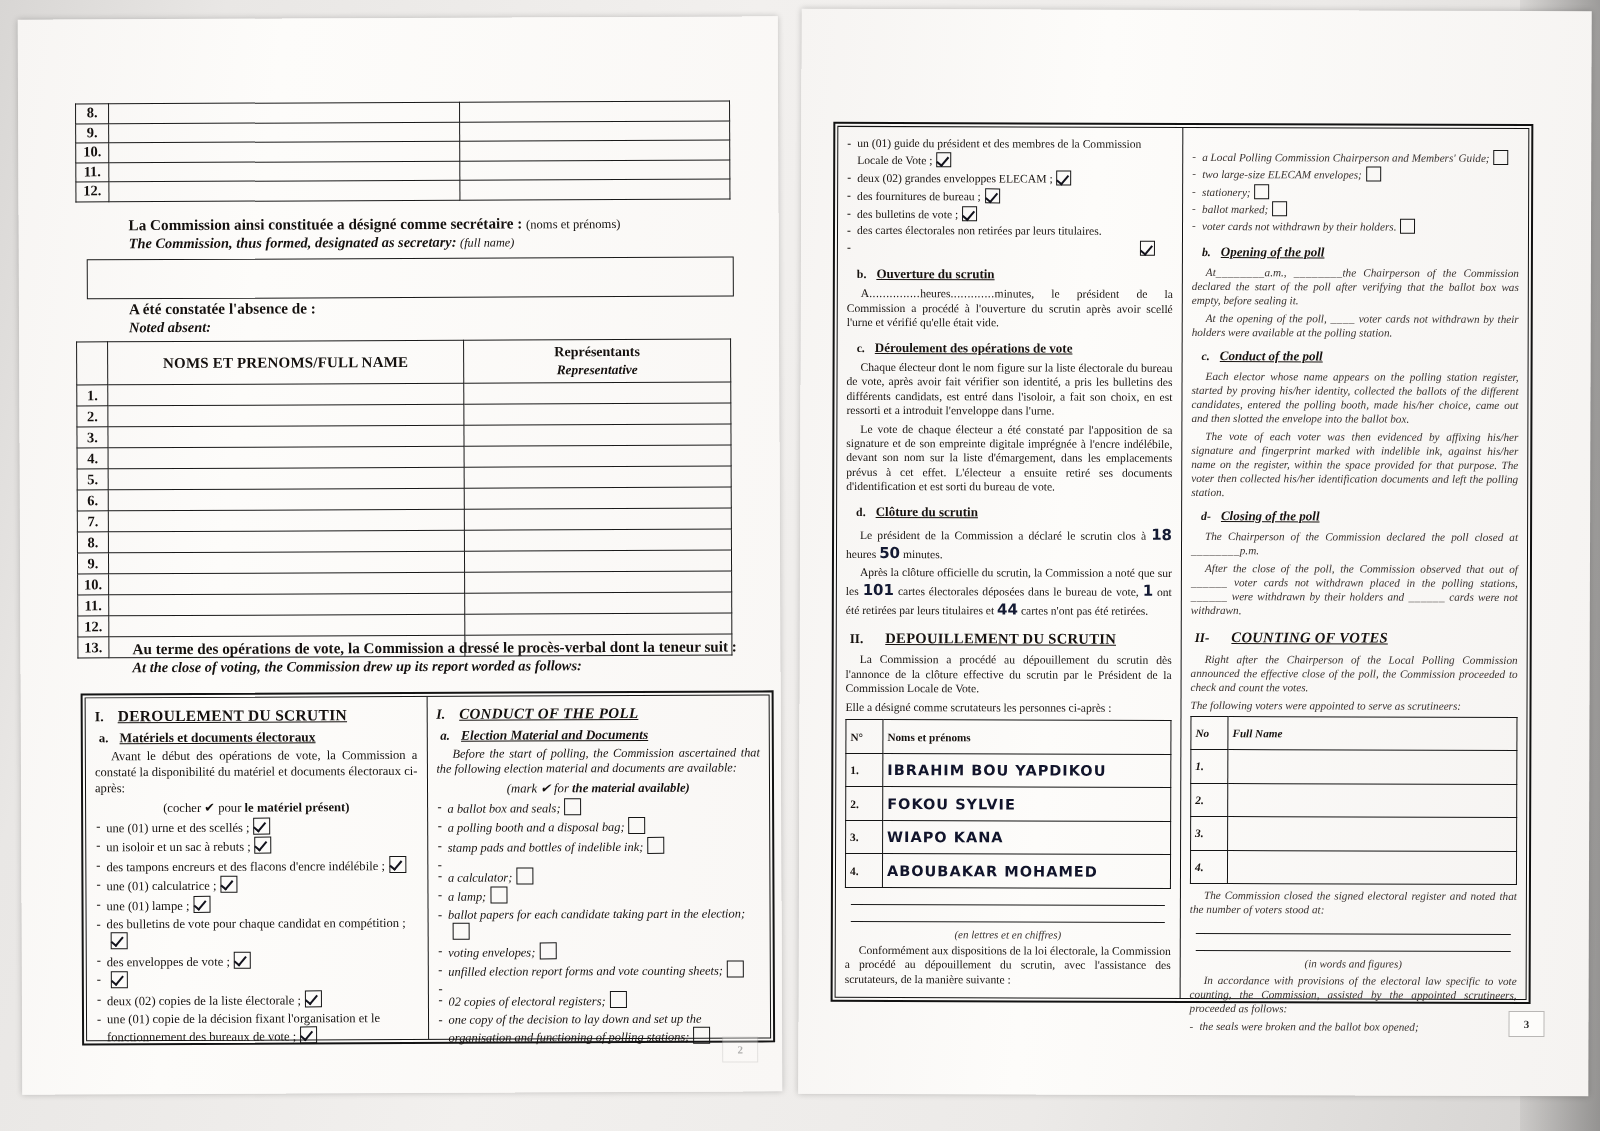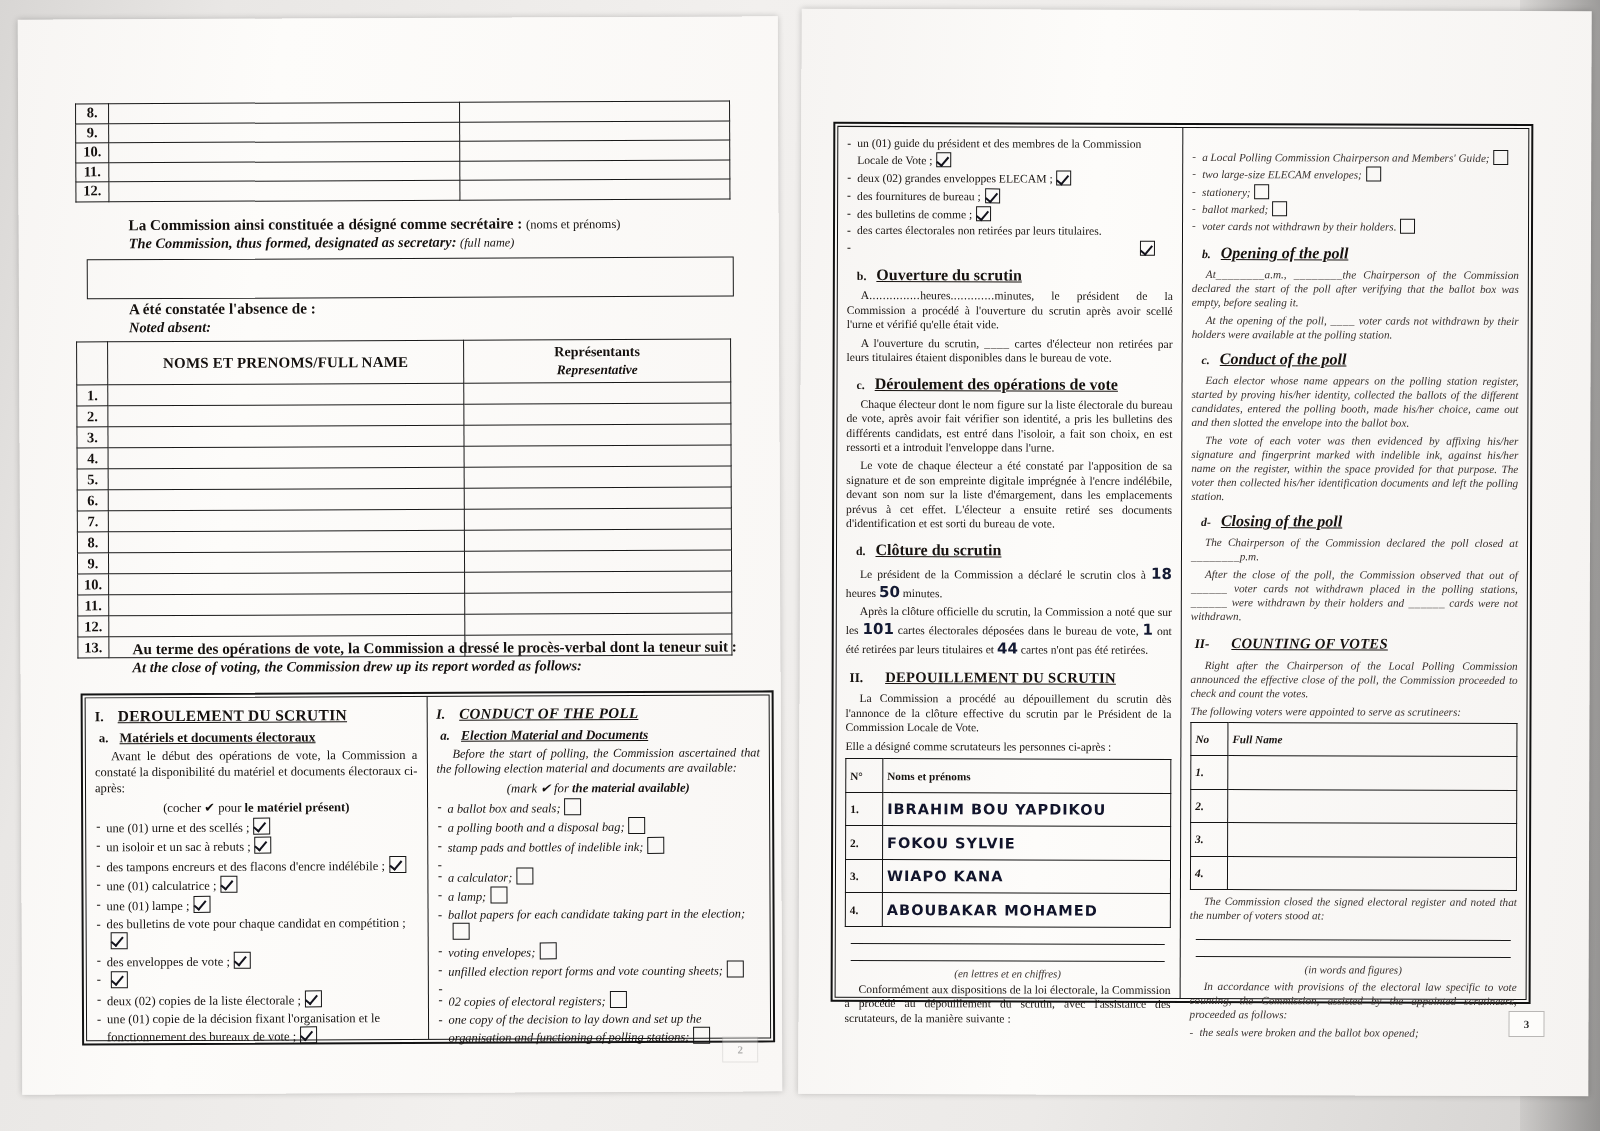--- a/index.html
+++ b/index.html
@@ -92,21 +92,21 @@
   #right-inner{position:absolute;left:0;top:0;width:790px;height:1085px;color:#17120f;}
   #rbox{position:absolute;left:32px;top:113px;width:700px;height:880px;
      border:2.6px solid #121212;padding:2px;box-sizing:border-box;}
   #rbox-inner{width:100%;height:100%;border:1.3px solid #121212;display:flex;box-sizing:border-box;}
   #rcol-fr{width:50%;border-right:1.4px solid #121212;box-sizing:border-box;padding:7px 9px;}
   #rcol-en{width:50%;box-sizing:border-box;padding:7px 9px;}
   .r-para{font-size:11.6px;line-height:1.25;text-align:justify;text-indent:14px;margin:4px 0;}
   .r-para.it{font-style:italic;font-size:11.2px;color:#3a3330;}
   .r-sub{display:flex;gap:10px;align-items:baseline;margin:9px 0 5px 10px;}
   .r-sub .l{font-weight:bold;font-size:11.8px;}
-  .r-sub .t{font-weight:bold;font-size:16px;text-decoration:underline;text-align:right;}
+  .r-sub .t{font-weight:bold;font-size:13px;text-decoration:underline;text-align:right;}
   .r-sub.it .l,.r-sub.it .t{font-style:italic;}
   .r-sec{display:flex;gap:22px;align-items:baseline;margin:12px 0 6px 4px;}
   .r-sec .n{font-weight:bold;font-size:13.2px;}
   .r-sec .t{font-weight:bold;font-size:14.6px;text-decoration:underline;letter-spacing:.3px;}
   .r-sec.it .n,.r-sec.it .t{font-style:italic;}
   ul.r-items{list-style:none;margin:2px 0 0 0;padding:0;font-size:11.6px;line-height:1.37;}
   ul.r-items.it{font-style:italic;font-size:11.2px;color:#3a3330;margin-top:14px;}
   ul.r-items li{display:block;position:relative;padding-left:10px;margin-bottom:1px;}
   ul.r-items li:before{content:"-";position:absolute;left:0;top:0;}
   table.scrut{border-collapse:collapse;width:100%;margin-top:4px;font-size:11.4px;}
@@ -336,34 +336,31 @@
 <div class="page" id="page-right">
   <div id="right-inner">
     <div id="rbox">
       <div id="rbox-inner">
 
         <div id="rcol-fr">
           <ul class="r-items">
             <li><span>un (01) guide du président et des membres de la Commission Locale de Vote ;</span><span class="cbox tick sm"></span></li>
             <li><span>deux (02) grandes enveloppes ELECAM ;</span><span class="cbox tick sm"></span></li>
             <li><span>des fournitures de bureau ;</span><span class="cbox tick sm"></span></li>
-            <li><span>des bulletins de comme ;</span><span class="cbox tick sm"></span></li>
+            <li><span>des bulletins de vote ;</span><span class="cbox tick sm"></span></li>
             <li><span>des cartes électorales non retirées par leurs titulaires.</span></li>
             <li style="text-align:right;padding-right:18px"><span class="cbox tick sm"></span></li>
           </ul>
 
           <div class="r-sub">
             <span class="l">b.</span>
             <span class="t">Ouverture du scrutin</span>
           </div>
           <div class="r-para">
             <span>A</span><span class="dotline">...............</span><span>heures</span><span class="dotline">.............</span><span>minutes, le président de la Commission a procédé à l'ouverture du scrutin après avoir scellé l'urne et vérifié qu'elle était vide.</span>
-          </div>
-          <div class="r-para">
-            <span>A l'ouverture du scrutin,</span> <span class="dotline">____</span> <span>cartes d'électeur non retirées par leurs titulaires étaient disponibles dans le bureau de vote.</span>
           </div>
 
           <div class="r-sub">
             <span class="l">c.</span>
             <span class="t">Déroulement des opérations de vote</span>
           </div>
           <div class="r-para">Chaque électeur dont le nom figure sur la liste électorale du bureau de vote, après avoir fait vérifier son identité, a pris les bulletins des différents candidats, est entré dans l'isoloir, a fait son choix, en est ressorti et a introduit l'enveloppe dans l'urne.</div>
           <div class="r-para">Le vote de chaque électeur a été constaté par l'apposition de sa signature et de son empreinte digitale imprégnée à l'encre indélébile, devant son nom sur la liste d'émargement, dans les emplacements prévus à cet effet. L'électeur a ensuite retiré ses documents d'identification et est sorti du bureau de vote.</div>
 
           <div class="r-sub">

